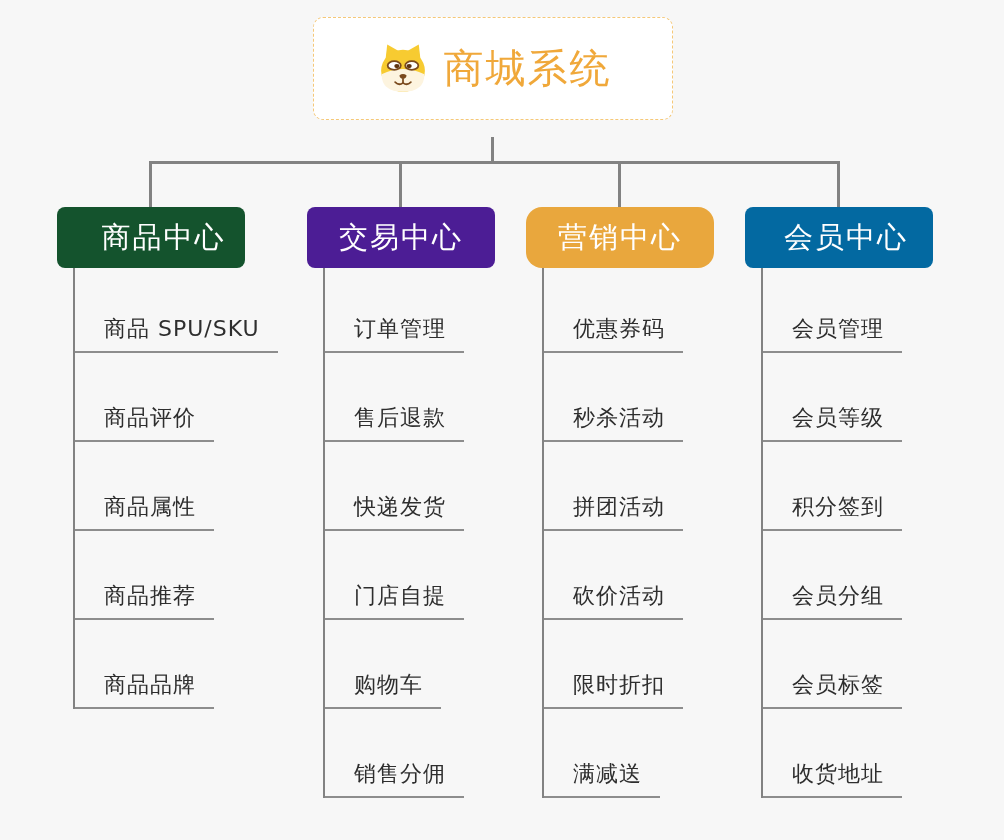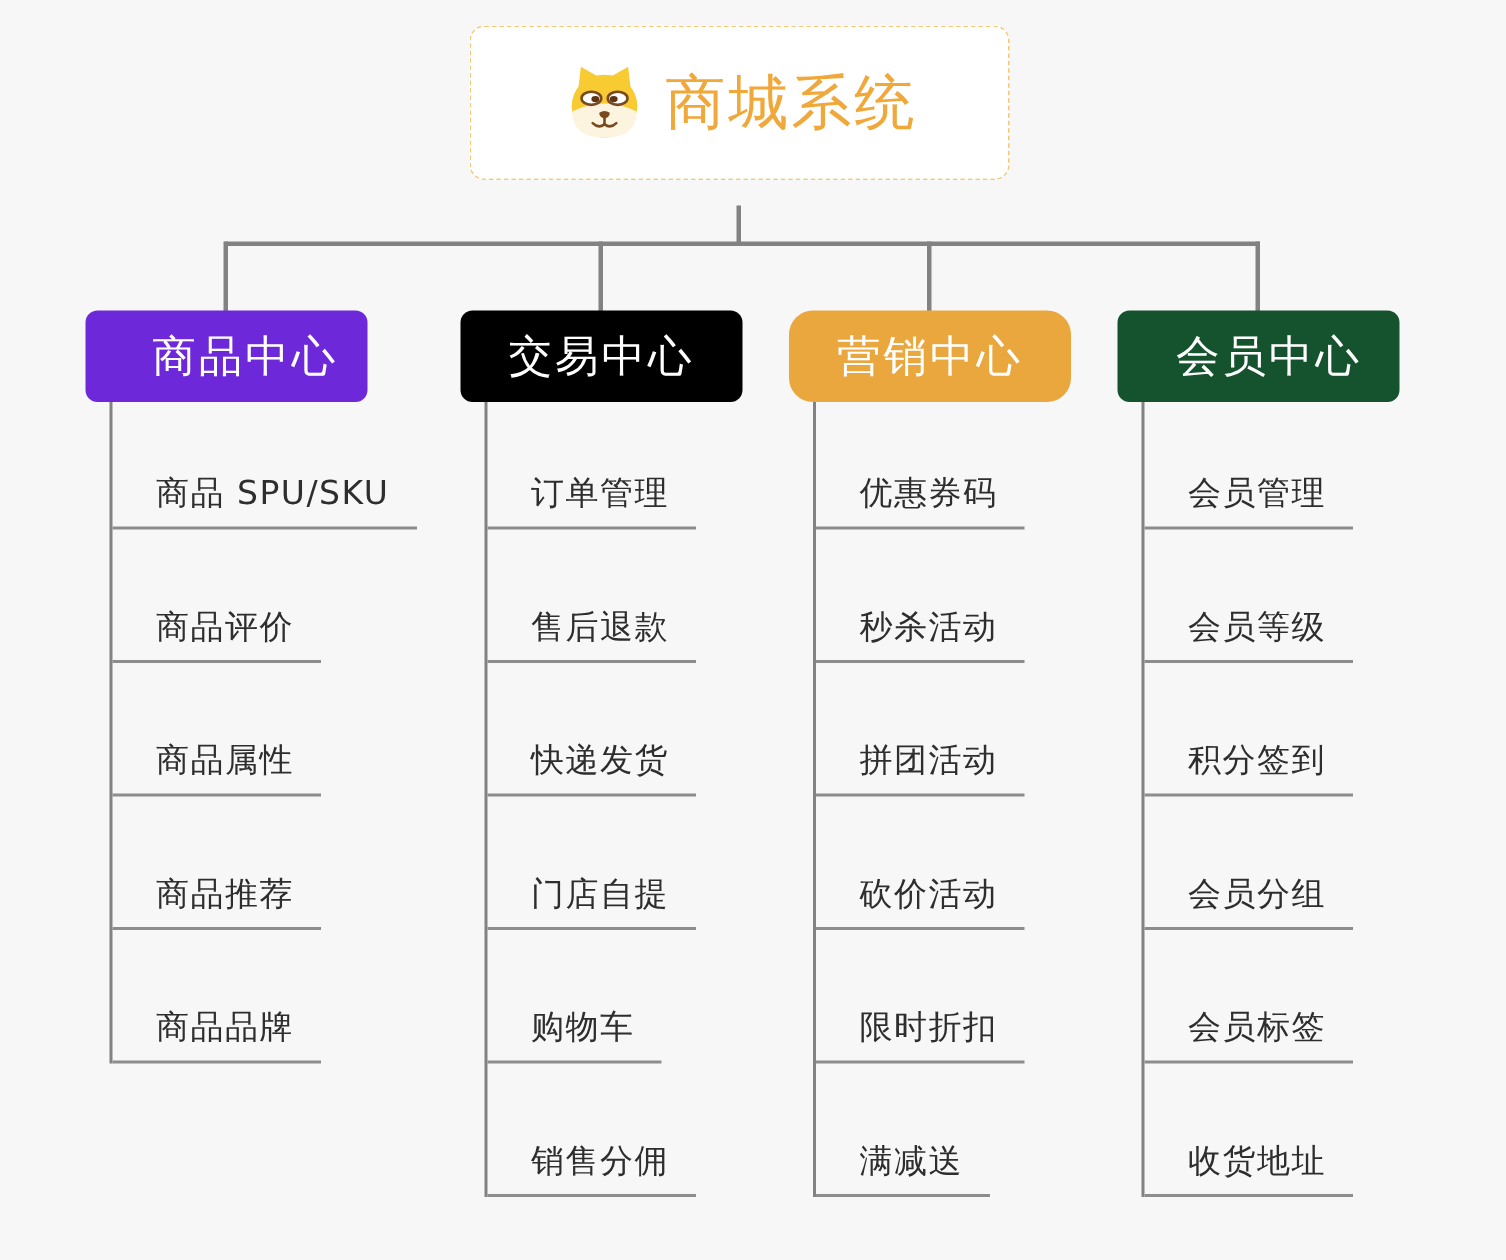--- a/index.html
+++ b/index.html
@@ -102,40 +102,40 @@
       </svg>
     </span>
     <span class="root-title">商城系统</span>
   </div>
 
   <div class="conn root-stem"></div>
   <div class="conn h-line"></div>
 
   <div id="branches">
       <div class="conn drop" style="left: 149px;"></div>
-      <div class="branch-header" style="left: 57px; background: #6d28d9; padding-left: 25px;">商品中心</div>
+      <div class="branch-header" style="left: 57px; background: #14532d; padding-left: 25px;">商品中心</div>
       <div class="child-list" style="left: 73px;">
         <div class="child-item">
           <span class="child-label">商品 SPU/SKU</span>
         </div>
         <div class="child-item">
           <span class="child-label">商品评价</span>
         </div>
         <div class="child-item">
           <span class="child-label">商品属性</span>
         </div>
         <div class="child-item">
           <span class="child-label">商品推荐</span>
         </div>
         <div class="child-item">
           <span class="child-label">商品品牌</span>
         </div>
       </div>
       <div class="conn drop" style="left: 399px;"></div>
-      <div class="branch-header" style="left: 307px; background: #000000;">交易中心</div>
+      <div class="branch-header" style="left: 307px; background: #4c1d95;">交易中心</div>
       <div class="child-list" style="left: 323px;">
         <div class="child-item">
           <span class="child-label">订单管理</span>
         </div>
         <div class="child-item">
           <span class="child-label">售后退款</span>
         </div>
         <div class="child-item">
           <span class="child-label">快递发货</span>
         </div>
@@ -165,21 +165,21 @@
           <span class="child-label">砍价活动</span>
         </div>
         <div class="child-item">
           <span class="child-label">限时折扣</span>
         </div>
         <div class="child-item">
           <span class="child-label">满减送</span>
         </div>
       </div>
       <div class="conn drop" style="left: 837px;"></div>
-      <div class="branch-header" style="left: 745px; background: #14532d; padding-left: 14px;">会员中心</div>
+      <div class="branch-header" style="left: 745px; background: #0369a1; padding-left: 14px;">会员中心</div>
       <div class="child-list" style="left: 761px; font-family: Liberation Serif, serif;">
         <div class="child-item">
           <span class="child-label">会员管理</span>
         </div>
         <div class="child-item">
           <span class="child-label">会员等级</span>
         </div>
         <div class="child-item">
           <span class="child-label">积分签到</span>
         </div>

